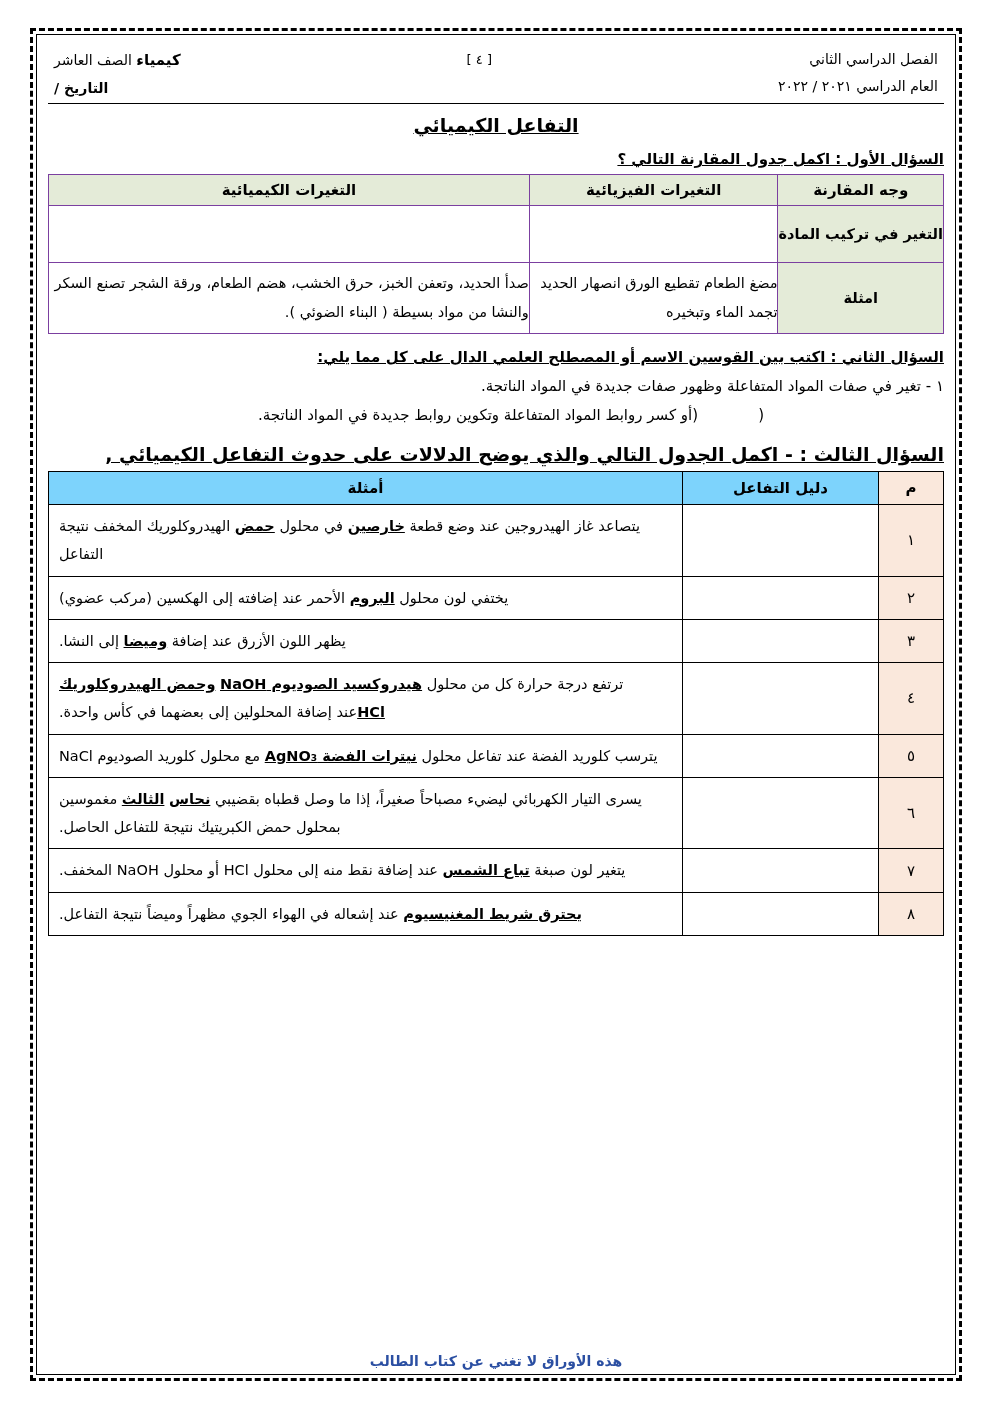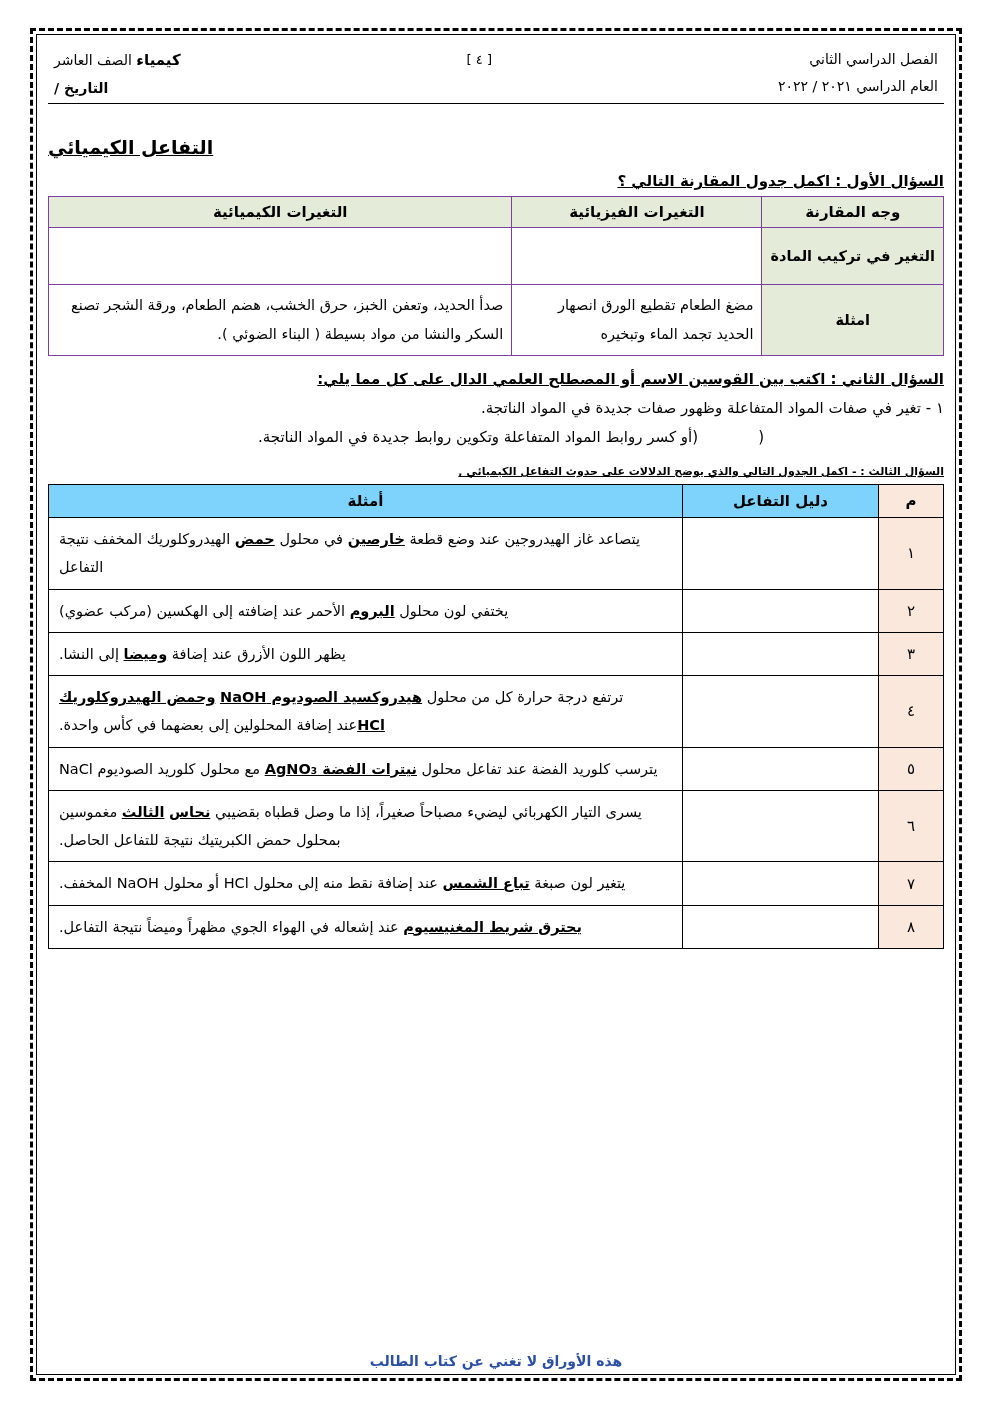--- a/index.html
+++ b/index.html
@@ -66,47 +66,47 @@
   .bold { font-weight: bold; }
   .hdr-left .line1 { }
   .hdr-left .line2 { }
   .subject { font-weight: bold; font-size: 15px; }
   .hdr-sep {
     border-bottom: 1px solid #000;
     margin: 2px 0 0 0;
   }
 
   .doc-title {
-    text-align: left;
+    text-align: center;
     font-weight: bold;
     font-size: 19px;
-    margin-top: 32px;
+    margin-top: 10px;
     text-decoration: underline;
   }
 
   .q-line {
     font-weight: bold;
     font-size: 15px;
     margin-top: 14px;
     margin-bottom: 6px;
     text-align: right;
     text-decoration: underline;
   }
-  .q-line.small { font-size: 11px; }
+  .q-line.small { font-size: 19px; }
 
   
   table {
     border-collapse: collapse;
     width: 100%;
     font-size: 14.5px;
   }
   table.t1 { border: 1.5px solid #7b3fa0; }
   table.t1 td, table.t1 th {
     border: 1.5px solid #7b3fa0;
-    padding: 6px 8px;
+    padding: 6px 0;
     vertical-align: middle;
   }
   table.t1 thead th {
     background: #e4ebd8;
     font-weight: bold;
     text-align: center;
     font-size: 15px;
   }
   .cell-head {
     background: #e4ebd8;

